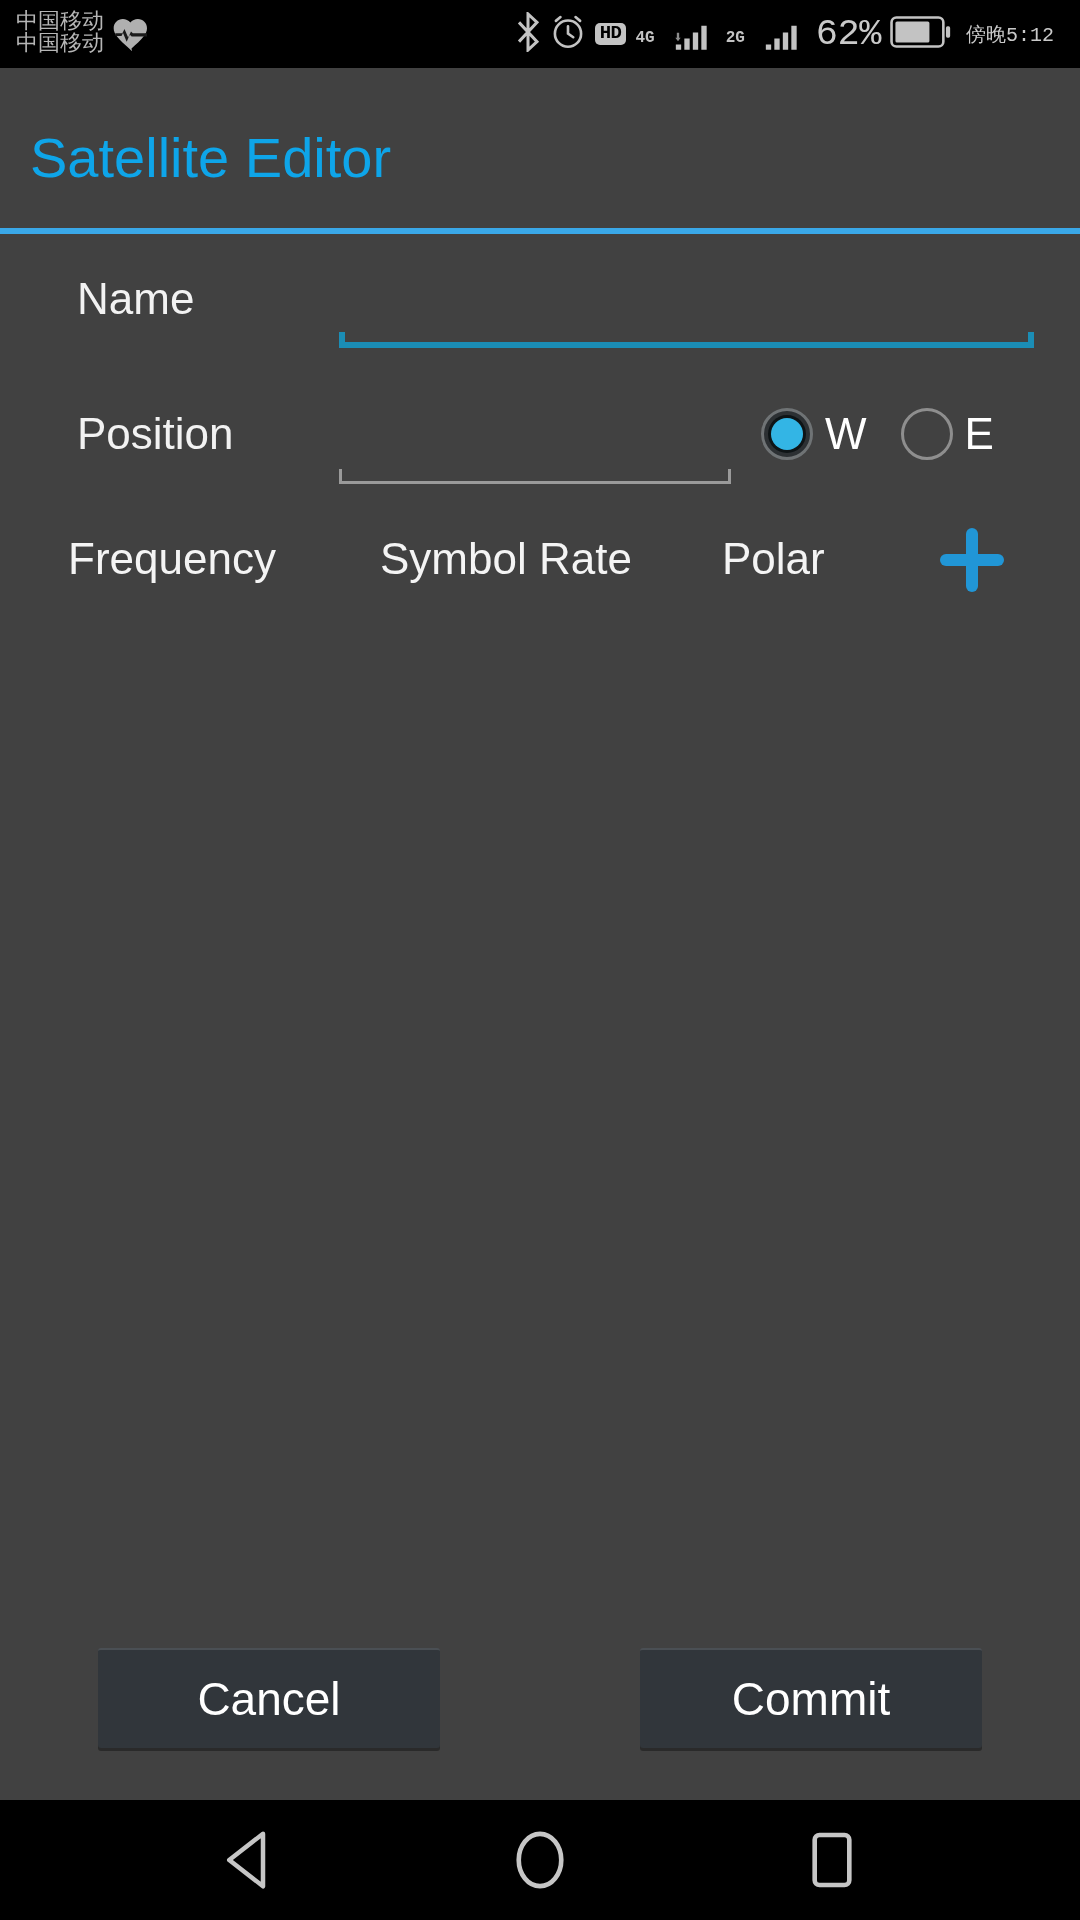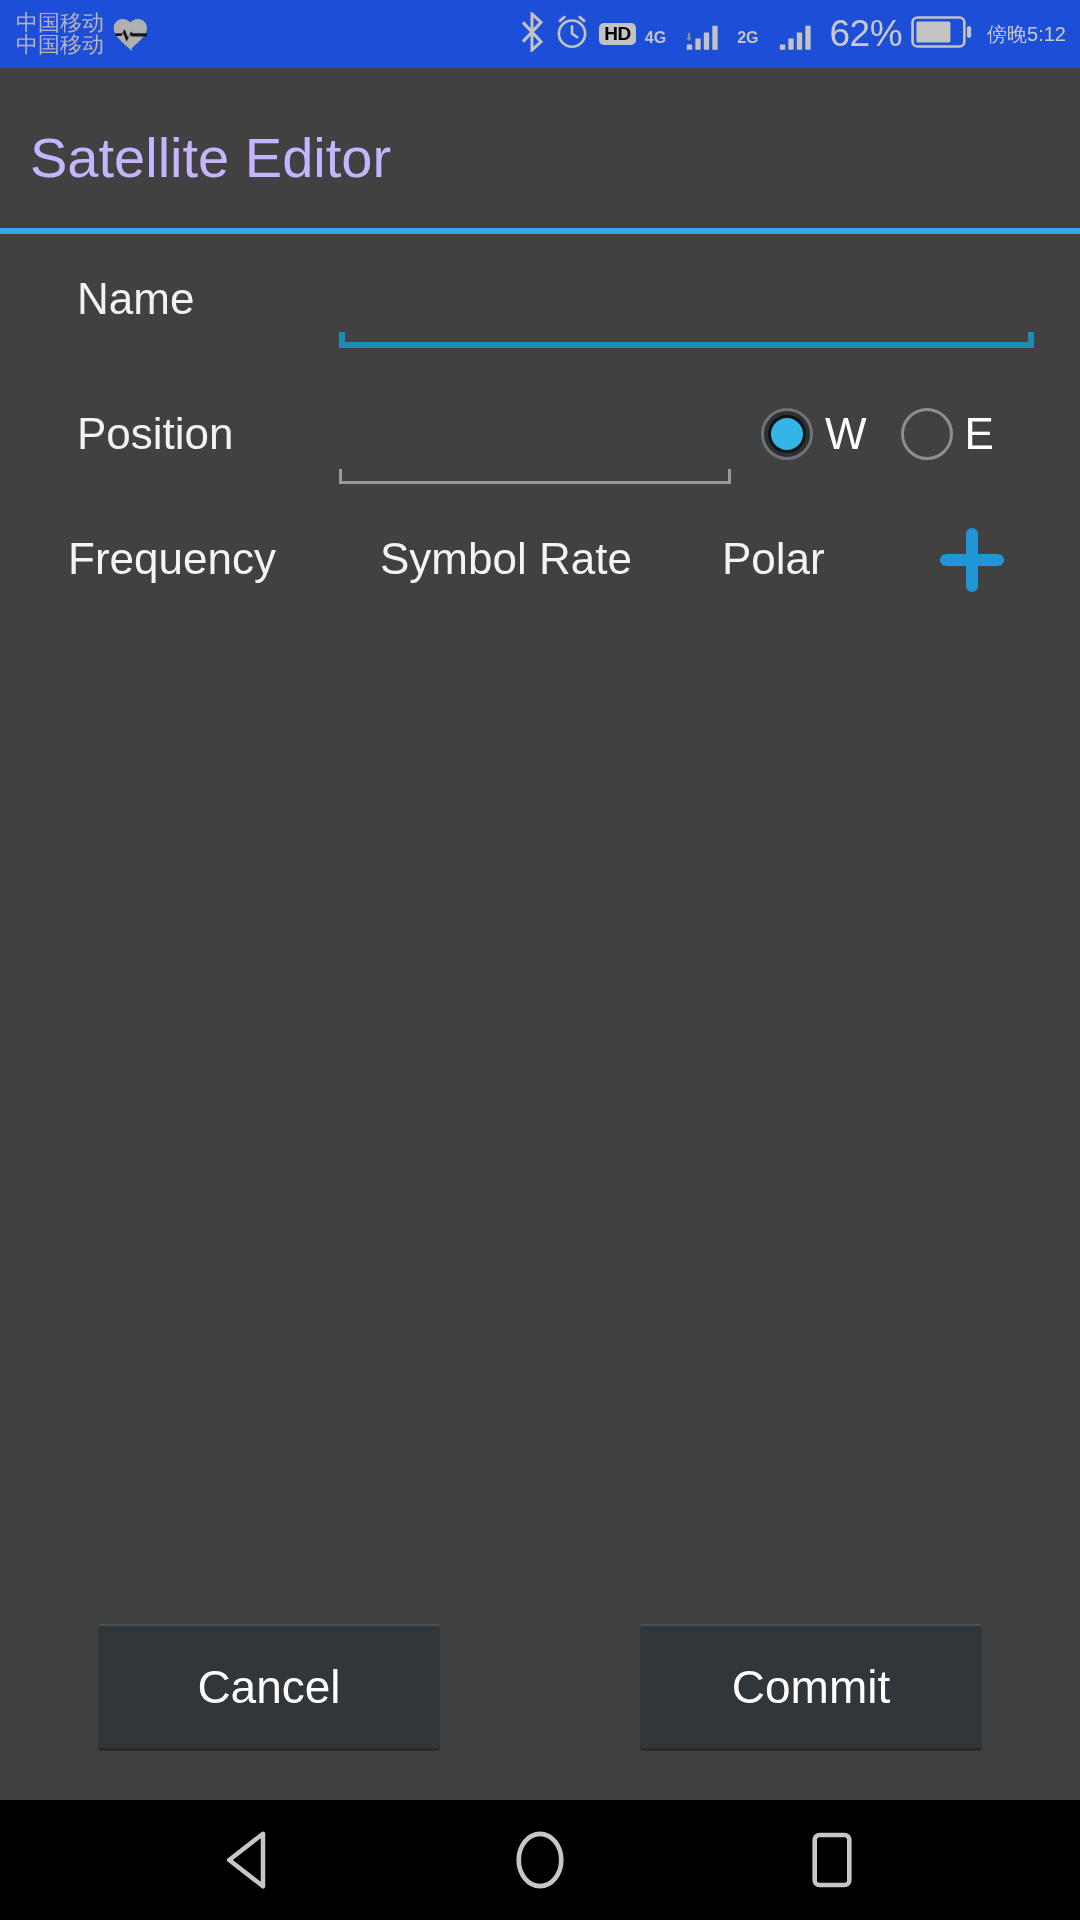--- a/index.html
+++ b/index.html
@@ -20,27 +20,28 @@
     height: 1920px;
     background: #414141;
     display: flex;
     flex-direction: column;
   }
 
   
   .status-bar {
     position: relative;
     height: 68px;
-    background: #1d4ed8;
+    background: #000000;
     flex: 0 0 68px;
     display: flex;
     align-items: center;
     justify-content: space-between;
-    padding: 0 14px 0 16px;
-    box-sizing: border-box;
+    padding: 0 26px 0 16px;
+    box-sizing: border-box;
+    font-family: Liberation Mono, monospace;
   }
   .status-left {
     display: flex;
     align-items: center;
     gap: 6px;
   }
   .carrier-stack {
     display: flex;
     flex-direction: column;
     justify-content: center;
@@ -100,21 +101,21 @@
   .title-bar {
     flex: 0 0 160px;
     height: 160px;
     background: #414141;
     display: flex;
     align-items: center;
     padding-left: 30px;
     box-sizing: border-box;
   }
   .title-text {
-    color: #c4b5fd;
+    color: #0ea5e9;
     font-size: 56px;
     font-weight: 400;
     letter-spacing: 0px;
     margin-top: 19px;
   }
   .title-divider {
     flex: 0 0 6px;
     height: 6px;
     background: #3aa8e8;
     width: 100%;
@@ -268,21 +269,21 @@
   
   .button-bar {
     flex: 0 0 auto;
     display: flex;
     justify-content: center;
     gap: 200px;
     padding-bottom: 52px;
   }
   .btn {
     width: 342px;
-    height: 124px;
+    height: 100px;
     background: #31363b;
     border: none;
     border-top: 2px solid #4a4f54;
     border-radius: 3px;
     color: #ffffff;
     font-size: 46px;
     font-family: "Liberation Sans", sans-serif;
     cursor: pointer;
     box-shadow: 0 3px 0 rgba(0,0,0,0.35);
   }

